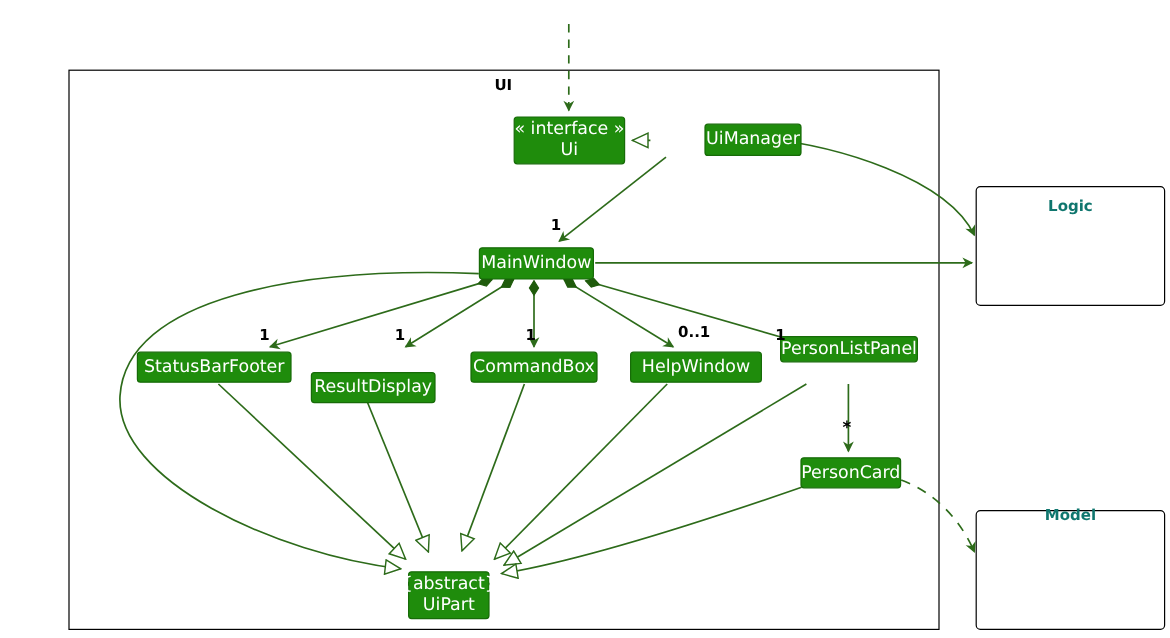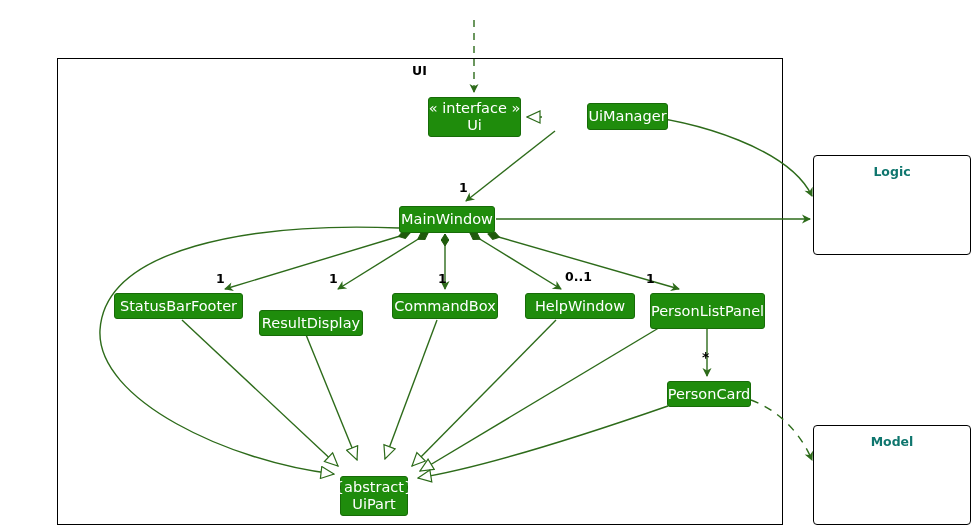--- a/index.html
+++ b/index.html
@@ -85,21 +85,21 @@
 
 <div id="canvas">
 
   <div class="pkg" style="left:57px; top:58px; width:726px; height:467px;"></div>
   <div class="pkg-label" style="left:412px; top:63px;">UI</div>
 
   <div class="ext-box" style="left:813px; top:155px; width:158px; height:100px;"></div>
   <div class="ext-label" style="left:813px; top:164px; width:158px;">Logic</div>
 
   <div class="ext-box" style="left:813px; top:425px; width:158px; height:100px;"></div>
-  <div class="ext-label" style="left:813px; top:434px; width:158px;">Model</div>
+  <div class="ext-label" style="left:813px; top:421px; width:158px;">Model</div>
 
   <svg class="layer" viewBox="0 0 975 532">
     <defs>
       <marker id="openArrow" markerWidth="11" markerHeight="11" refX="9" refY="5.5" orient="auto" markerUnits="userSpaceOnUse">
         <path d="M1,1 L10,5.5 L1,10 L3.6,5.5 Z" fill="#2d6b1a"></path>
       </marker>
       <marker id="hollowTri" markerWidth="15" markerHeight="14" refX="14" refY="7" orient="auto" markerUnits="userSpaceOnUse">
         <path d="M1,1 L14,7 L1,13 Z" fill="#ffffff" stroke="#2d6b1a" stroke-width="1.2"></path>
       </marker>
       <marker id="filledDiamond" markerWidth="16" markerHeight="10" refX="1" refY="5" orient="auto" markerUnits="userSpaceOnUse">
@@ -172,21 +172,21 @@
   </div>
 
   <div class="node" style="left:392px; top:293px; width:106px; height:26px;">
     <span>CommandBox</span>
   </div>
 
   <div class="node" style="left:525px; top:293px; width:110px; height:26px;">
     <span>HelpWindow</span>
   </div>
 
-  <div class="node" style="left:650px; top:293px; width:115px; height:36px;">
+  <div class="node" style="left:650px; top:280px; width:115px; height:22px;">
     <span>PersonListPanel</span>
   </div>
 
   <div class="node" style="left:667px; top:381px; width:84px; height:26px;">
     <span>PersonCard</span>
   </div>
 
   <div class="node" style="left:340px; top:476px; width:68px; height:40px;">
     <span class="line2">{abstract}</span>
     <span class="line2">UiPart</span>

